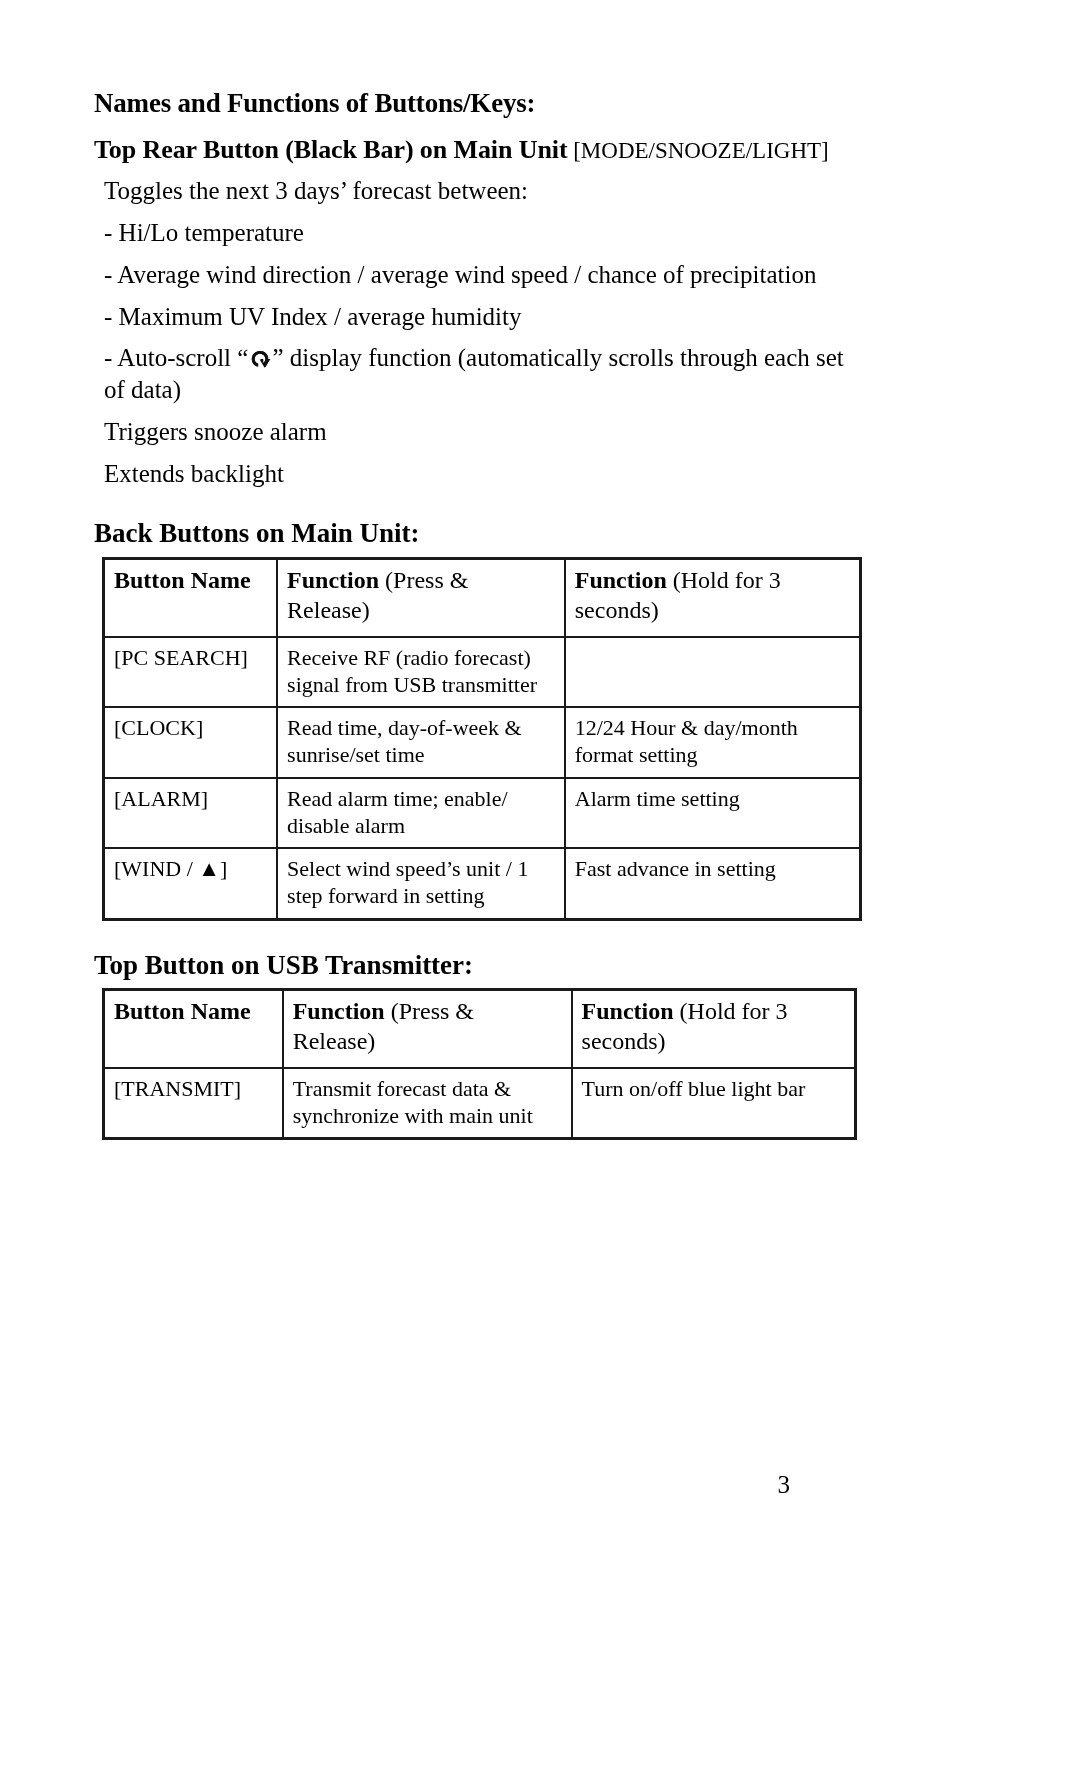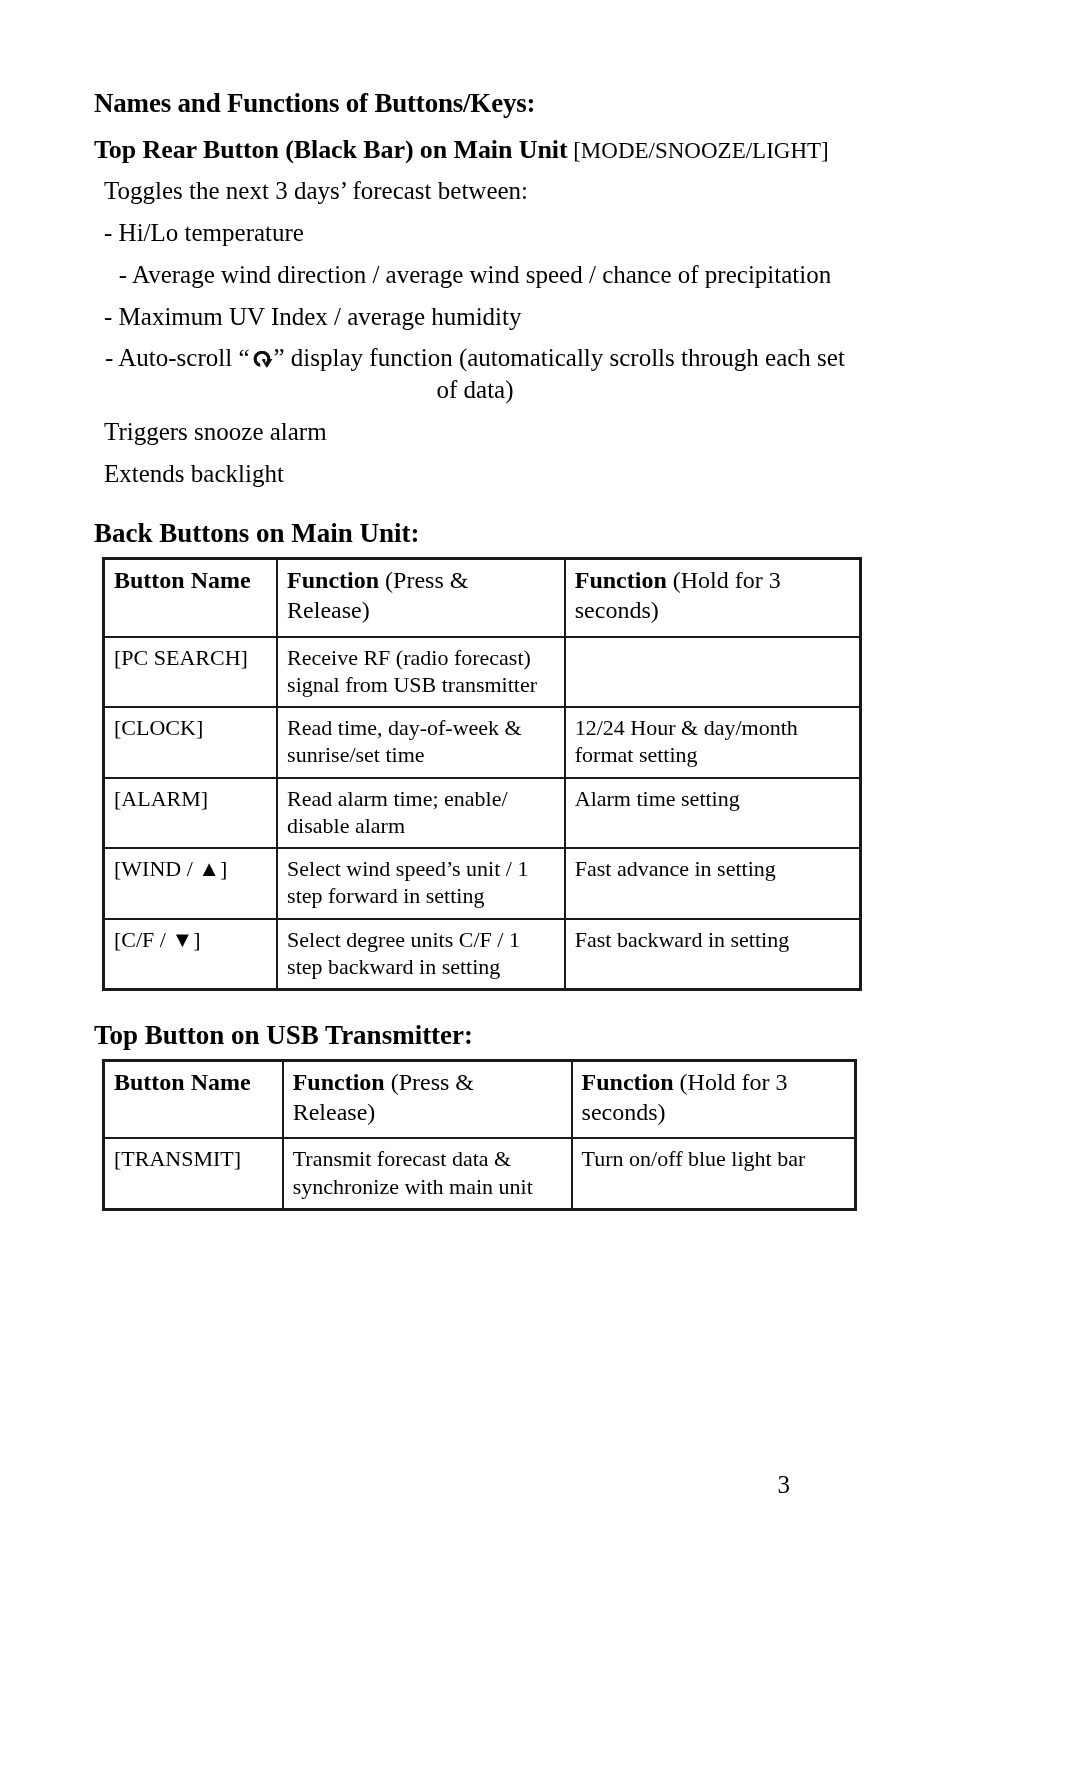--- a/index.html
+++ b/index.html
@@ -55,21 +55,20 @@
 
   
   .body-line {
     font-size: 25px;
     line-height: 1.27;
     margin: 10px;
     white-space: normal;
   }
   .body-line.wrap {
     line-height: 1.27;
-    text-align: center;
   }
 
   
   .scroll-icon {
     display: inline-block;
     width: 22px;
     height: 22px;
     vertical-align: -4px;
     margin: 0 1px;
   }
@@ -183,25 +182,20 @@
         <tr>
           <td>[ALARM]</td>
           <td class="justify">Read alarm time; enable/ disable alarm</td>
           <td>Alarm time setting</td>
         </tr>
         <tr>
           <td>[WIND / ▲]</td>
           <td>Select wind speed’s unit / 1 step forward in setting</td>
           <td>Fast advance in setting</td>
         </tr>
-        <tr>
-          <td>[C/F / ▼]</td>
-          <td>Select degree units C/F / 1 step backward in setting</td>
-          <td>Fast backward in setting</td>
-        </tr>
       </tbody>
     </table>
 
     <h2 class="tbl-heading">Top Button on USB Transmitter:</h2>
 
     <table class="manual" id="table-usb">
       <colgroup>
         <col class="c1">
           <col class="c2">
           <col class="c3">

